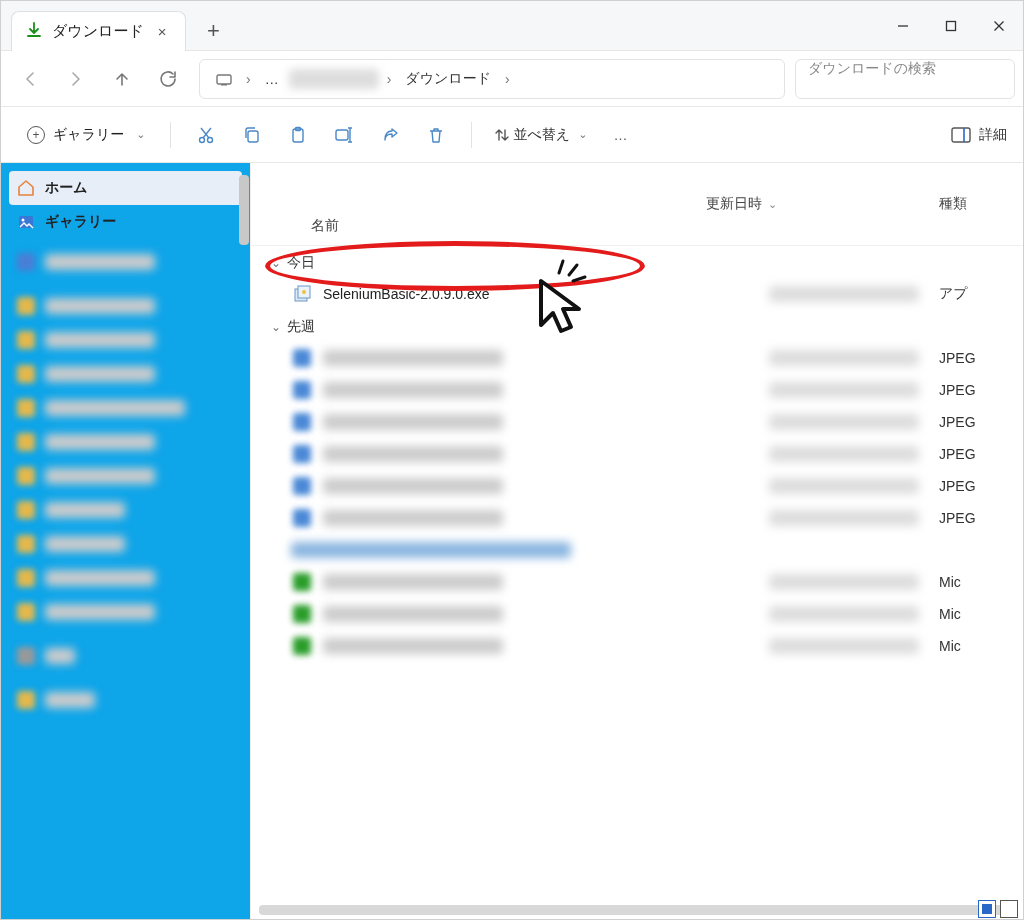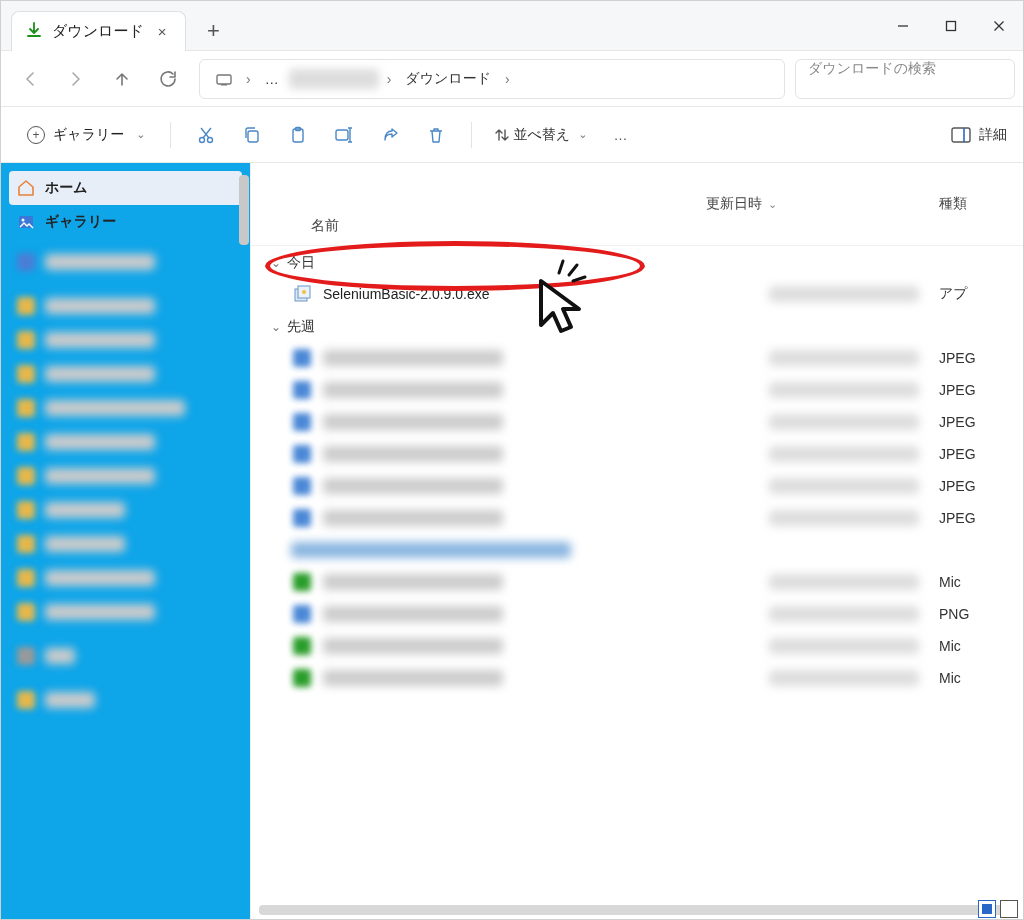--- a/index.html
+++ b/index.html
@@ -530,30 +530,20 @@
               <div class="blur-icon green"></div>
             </span>
             <span class="file-name">
               <div class="blur-name"></div>
             </span>
             <div class="file-date-blur"></div>
             <span class="file-type">Mic</span>
           </div>
           <div class="file-row">
             <span class="file-icon">
-              <div class="blur-icon blue"></div>
-            </span>
-            <span class="file-name">
-              <div class="blur-name"></div>
-            </span>
-            <div class="file-date-blur"></div>
-            <span class="file-type">PNG</span>
-          </div>
-          <div class="file-row">
-            <span class="file-icon">
               <div class="blur-icon green"></div>
             </span>
             <span class="file-name">
               <div class="blur-name"></div>
             </span>
             <div class="file-date-blur"></div>
             <span class="file-type">Mic</span>
           </div>
           <div class="file-row">
             <span class="file-icon">

